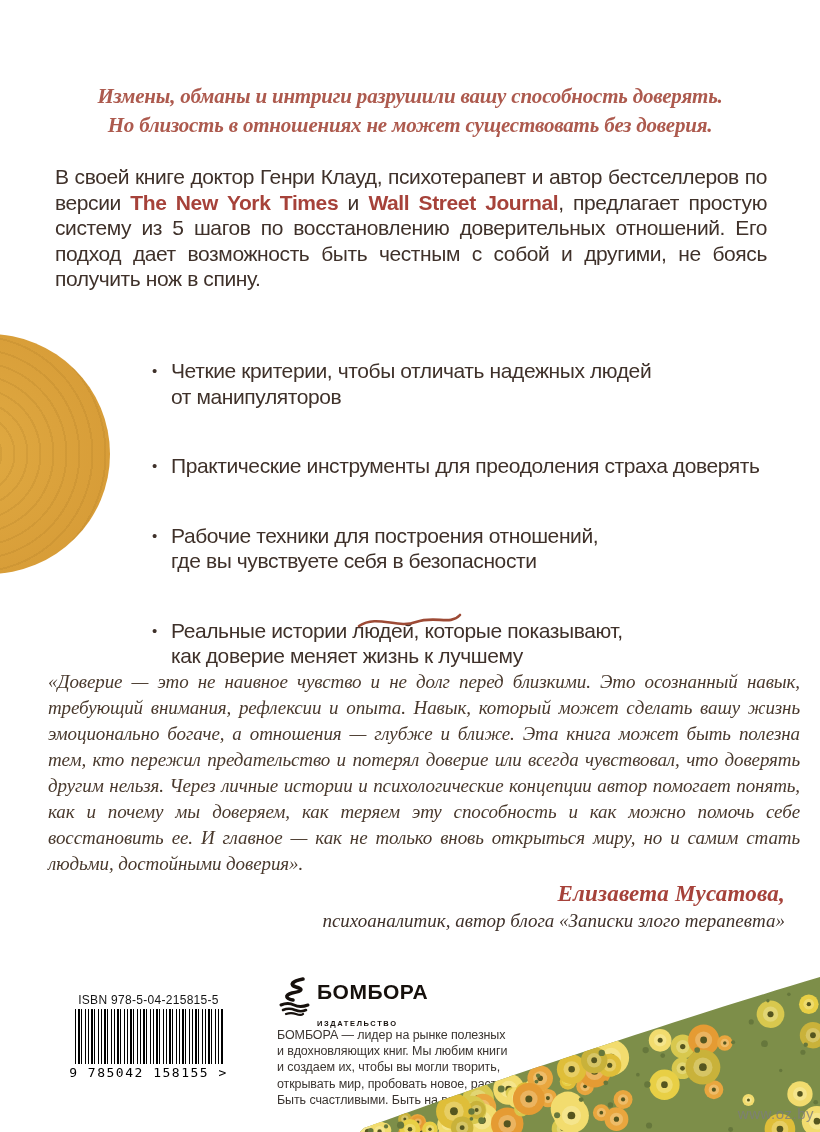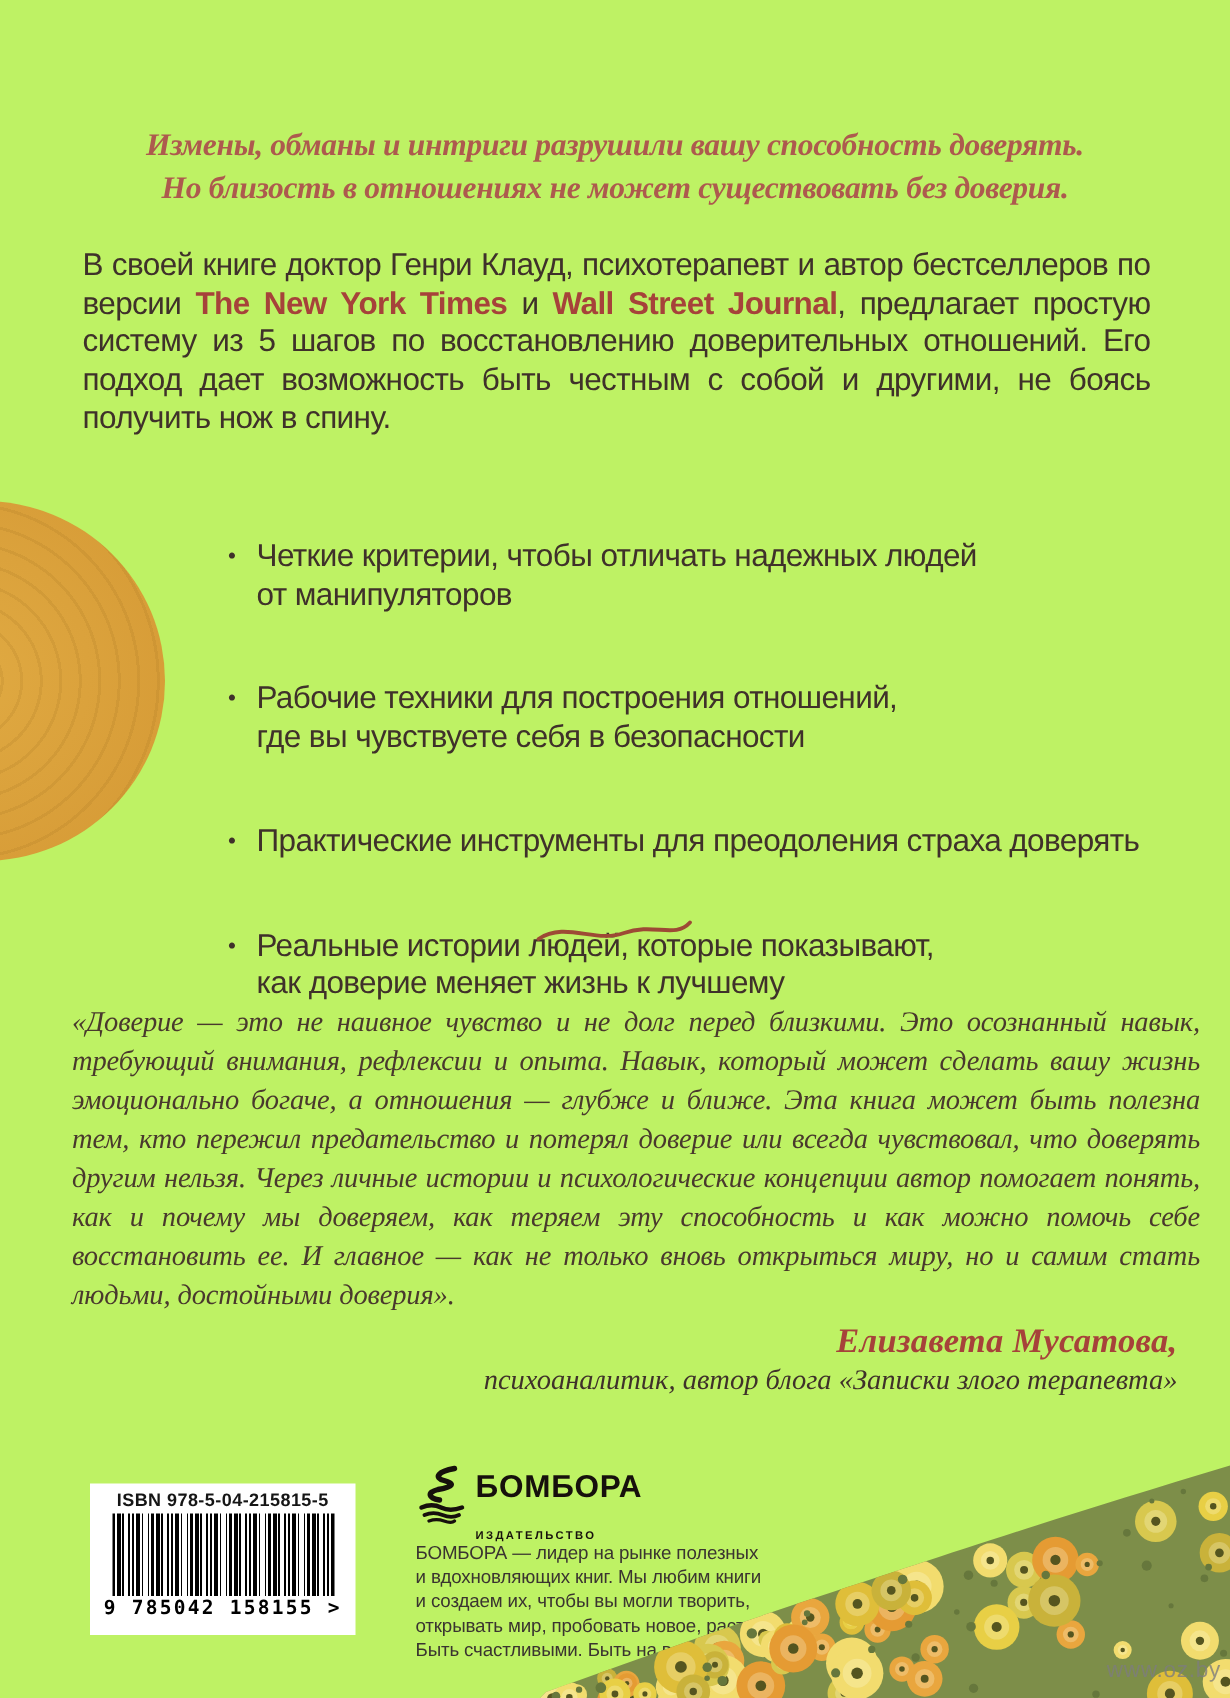--- a/index.html
+++ b/index.html
@@ -1,18 +1,18 @@
 <!DOCTYPE html>
 <html><head>
 <meta charset="utf-8">
 <style>
   html,body{margin:0;padding:0;background:#888;}
   .page{
     position:relative;width:820px;height:1132px;margin:0 auto;
-    background:#bef264;overflow:hidden;
+    background:#ffffff;overflow:hidden;
     font-family:"Liberation Sans",sans-serif;color:#40312a;
   }
   
   .gold-circle{
     position:absolute;left:-132px;top:334px;width:242px;height:240px;border-radius:50%;
     background:
       repeating-radial-gradient(circle at 44% 50%, rgba(150,104,26,.14) 0 2px, rgba(0,0,0,0) 2px 13px),
       radial-gradient(circle at 45% 48%, #e0aa42 0%, #dba23c 45%, #d79c37 78%, #dda43e 100%);
   }
   .tagline{
@@ -51,21 +51,21 @@
     font-family:"Liberation Serif",serif;font-style:italic;font-weight:700;
     font-size:23px;color:#a6423a;letter-spacing:0.2px;
   }
   .review-author .title{
     font-family:"Liberation Serif",serif;font-style:italic;
     font-size:19px;color:#3f312a;margin-top:3px;
   }
   
   .barcode-box{
     position:absolute;left:60px;top:989px;width:177px;height:101px;background:#ffffff;
-    display:flex;flex-direction:column;align-items:center;box-sizing:border-box;font-weight:bold;
+    display:flex;flex-direction:column;align-items:center;box-sizing:border-box;
   }
   .isbn{font-size:12px;color:#151515;margin-top:4px;letter-spacing:0.3px;}
   .bars{
     width:148px;height:55px;margin-top:2px;
     background:repeating-linear-gradient(90deg,
       #000 0 1.5px,#fff 1.5px 3px,#000 3px 5.5px,#fff 5.5px 6.5px,
       #000 6.5px 7.5px,#fff 7.5px 10.5px,#000 10.5px 11.5px,#fff 11.5px 13px);
   }
   .bc-digits{
     font-family:"DejaVu Sans Mono",monospace;font-size:13px;color:#000;
@@ -99,23 +99,23 @@
     <div>Измены, обманы и интриги разрушили вашу способность доверять.</div>
     <div>Но близость в отношениях не может существовать без доверия.</div>
   </div>
 
   <p class="intro"><span>В своей книге доктор Генри Клауд, психотерапевт и автор бестселлеров по версии </span><span class="brand">The New York Times</span><span> и </span><span class="brand">Wall Street Journal</span><span>, предлагает простую систему из 5 шагов по восстановлению доверительных отношений. Его подход дает возможность быть честным с собой и другими, не боясь получить нож в спину.</span></p>
 
   <section class="features">
     <ul>
       <li>Четкие критерии, чтобы отличать надежных людей
 от манипуляторов</li>
+      <li>Практические инструменты для преодоления страха доверять</li>
       <li>Рабочие техники для построения отношений,
 где вы чувствуете себя в безопасности</li>
-      <li>Практические инструменты для преодоления страха доверять</li>
       <li>Реальные истории людей, которые показывают,
 как доверие меняет жизнь к лучшему</li>
     </ul>
   </section>
 
   <svg class="squiggle" width="110" height="24" viewBox="0 0 110 24">
     <path d="M4 17 C22 5 42 20 61 13 C81 6 95 17 105 6" fill="none" stroke="#9d4a35" stroke-width="2.6" stroke-linecap="round"></path>
   </svg>
 
   <p class="quote">«Доверие — это не наивное чувство и не долг перед близкими. Это осознанный навык, требующий внимания, рефлексии и опыта. Навык, который может сделать вашу жизнь эмоционально богаче, а отношения — глубже и ближе. Эта книга может быть полезна тем, кто пережил предательство и потерял доверие или всегда чувствовал, что доверять другим нельзя. Через личные истории и психологические концепции автор помогает понять, как и почему мы доверяем, как теряем эту способность и как можно помочь себе восстановить ее. И главное — как не только вновь открыться миру, но и самим стать людьми, достойными доверия».</p>

